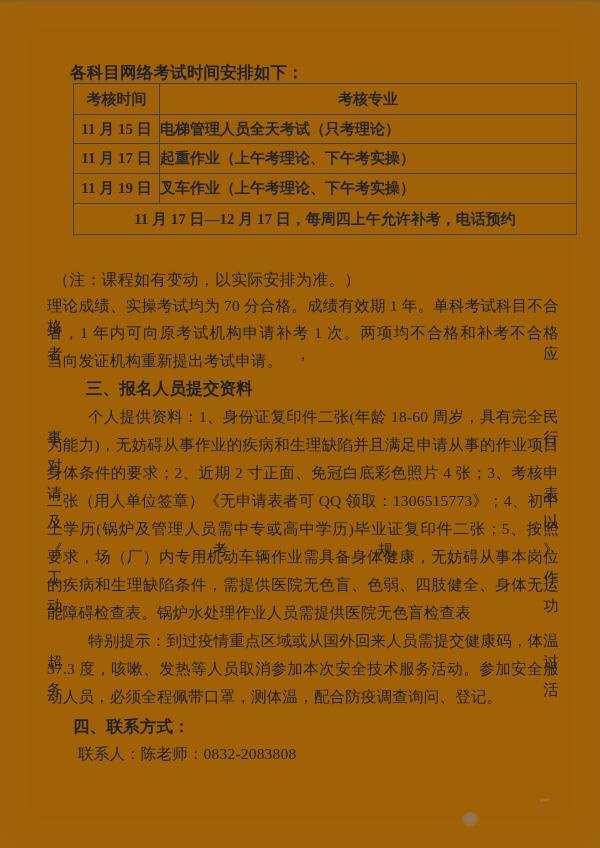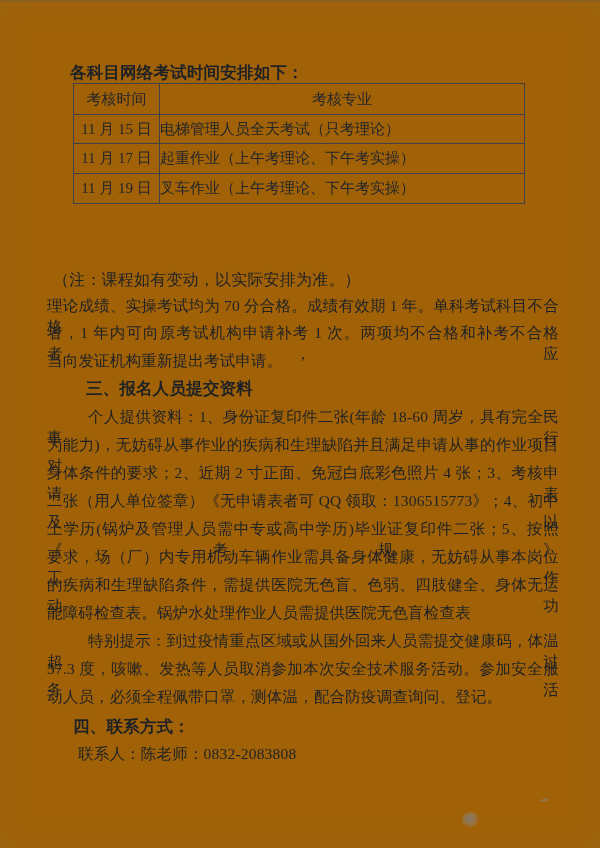--- a/index.html
+++ b/index.html
@@ -22,24 +22,24 @@
     letter-spacing:0.2px;
     white-space:nowrap;
   }
   .fill { white-space:normal; text-align:justify; text-align-last:justify; }
   .bold { font-weight:normal;margin-left:8px; }
   .indent { text-indent:41px; }
   .heading { font-size:16.5px; font-weight:bold; }
 
   table.exam {
     position:absolute; left:73px; top:83px;
-    width:452px;
+    width:504px;
     border-collapse:collapse;
     table-layout:fixed;
-    font-weight:normal;
+    font-weight:bold;
     color:#23262b;
   }
   table.exam td {
     border:1px solid #3e4248;
     font-size:15px;
     padding:0;
     overflow:hidden;
   }
   td.time-col { width:85px; text-align:center; }
   td.subject-col { padding-left:10px; text-align:left; }
@@ -80,20 +80,23 @@
       <td class="subject-col">电梯管理人员全天考试（只考理论）</td>
     </tr>
     <tr>
       <td class="time-col" style="height:29px;">11 月 17 日</td>
       <td class="subject-col">起重作业（上午考理论、下午考实操）</td>
     </tr>
     <tr>
       <td class="time-col" style="height:29px;">11 月 19 日</td>
       <td class="subject-col">叉车作业（上午考理论、下午考实操）</td>
     </tr>
+    <tr>
+      <td class="merged-cell" colspan="2" style="height:30px;">11 月 17 日—12 月 17 日，每周四上午允许补考，电话预约</td>
+    </tr>
   </tbody>
     </table>
 
   <div class="line bold" style="top:269px; left:45px; font-size:16px;">（注：课程如有变动，以实际安排为准。）</div>
 
   <div class="line fill" style="top:295px;">理论成绩、实操考试均为 70 分合格。成绩有效期 1 年。单科考试科目不合格</div>
   <div class="line fill" style="top:322px;">者，1 年内可向原考试机构申请补考 1 次。两项均不合格和补考不合格者，应</div>
   <div class="line" style="top:350px;">当向发证机构重新提出考试申请。</div>
 
   <div class="line heading" style="top:378px; left:86px;">三、报名人员提交资料</div>

